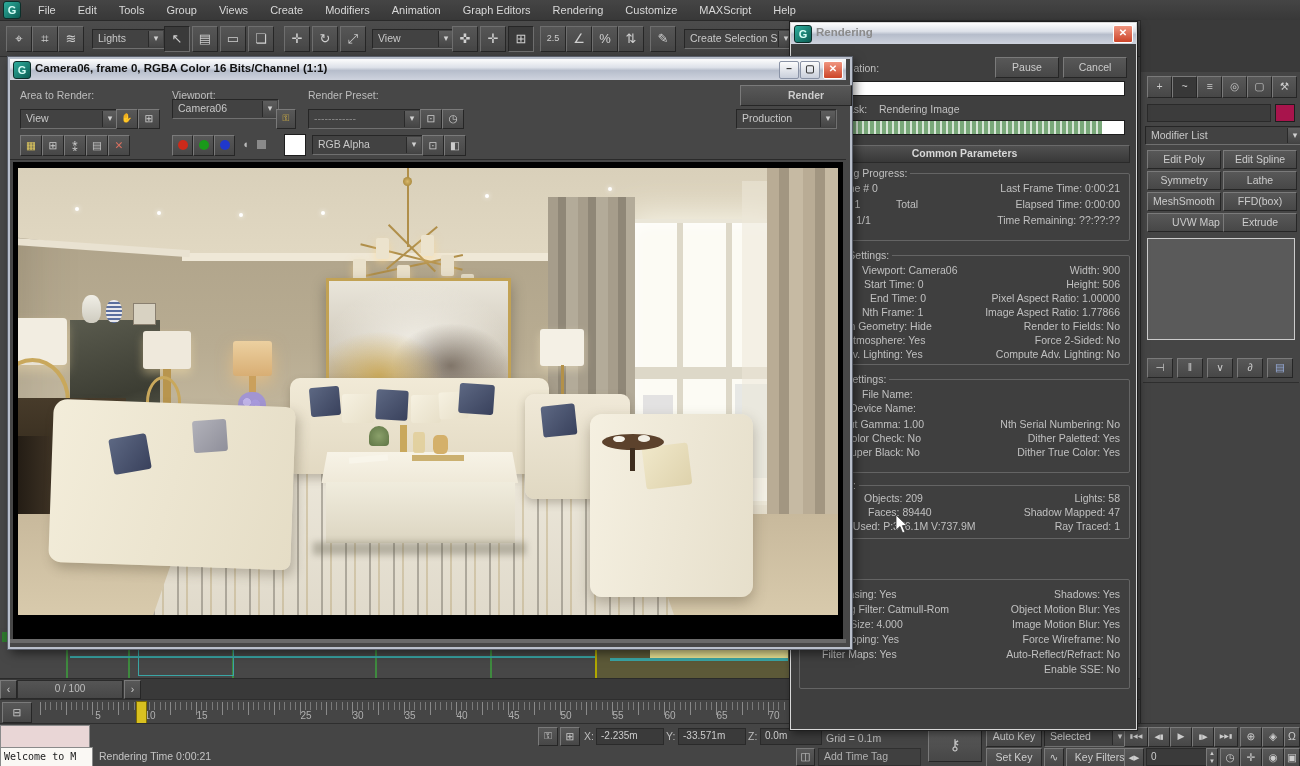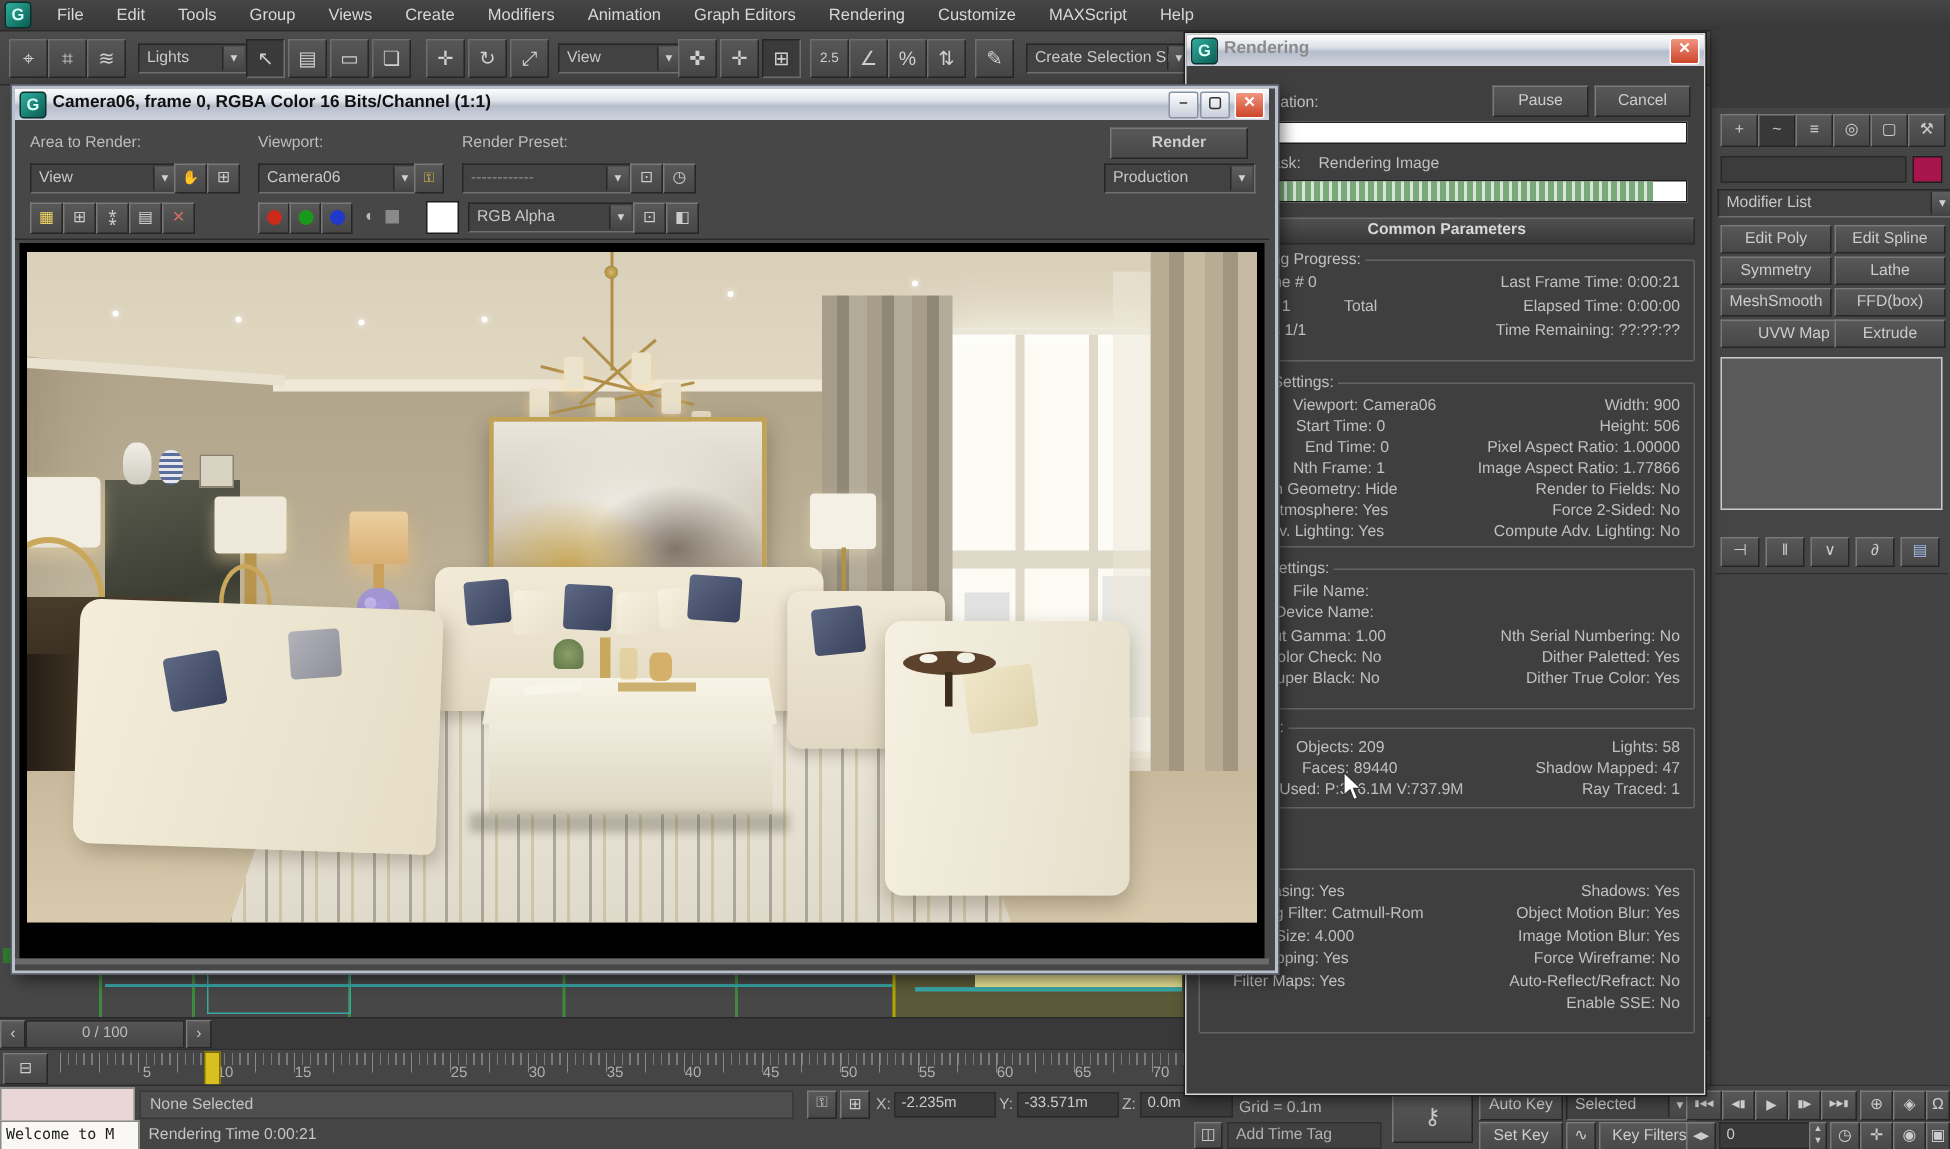--- a/index.html
+++ b/index.html
@@ -129,21 +129,20 @@
     <span class="ruler-num" style="left:711px;">65</span>
     <span class="ruler-num" style="left:763px;">70</span>
     <div class="a" style="left:136px;top:1px;width:9px;height:21px;background:#d8c020;border:1px solid #7e6c00;"></div>
   </div>
 
   <div class="a" style="left:0;top:723px;width:1300px;height:43px;background:#454545;border-top:1px solid #2e2e2e;z-index:1;">
 
     <div class="a" style="left:0;top:1px;width:88px;height:21px;background:#e9d6d6;border:1px solid #8a8a8a;"></div>
     <div class="a mono" style="left:0;top:23px;width:88px;height:19px;background:#faf8f4;border:1px solid #8a8a8a;color:#1a1a1a;font-size:10px;line-height:18px;padding-left:3px;overflow:hidden;">Welcome to M</div>
 
-    <div class="a" style="left:93px;top:3px;width:428px;height:17px;background:#4e4e4e;border:1px solid #383838;color:#c4c4c4;font-size:10.5px;line-height:16px;padding-left:6px;">None Selected</div>
     <div class="a" style="left:93px;top:24px;width:428px;height:17px;color:#c4c4c4;font-size:10.5px;line-height:16px;padding-left:6px;">Rendering Time  0:00:21</div>
 
     <div class="a b3" style="left:538px;top:3px;width:18px;height:17px;font-size:10px;line-height:16px;">⚿</div>
     <div class="a b3" style="left:560px;top:3px;width:18px;height:17px;line-height:16px;">⊞</div>
     <span class="a lbl" style="left:584px;top:6px;">X:</span>
     <div class="a" style="left:596px;top:4px;width:62px;height:15px;background:#3a3a3a;border:1px solid #2a2a2a;color:#cccccc;font-size:10px;line-height:14px;padding-left:4px;">-2.235m</div>
     <span class="a lbl" style="left:666px;top:6px;">Y:</span>
     <div class="a" style="left:678px;top:4px;width:62px;height:15px;background:#3a3a3a;border:1px solid #2a2a2a;color:#cccccc;font-size:10px;line-height:14px;padding-left:4px;">-33.571m</div>
     <span class="a lbl" style="left:748px;top:6px;">Z:</span>
     <div class="a" style="left:760px;top:4px;width:56px;height:15px;background:#3a3a3a;border:1px solid #2a2a2a;color:#cccccc;font-size:10px;line-height:14px;padding-left:4px;">0.0m</div>
@@ -306,28 +305,28 @@
       <div class="logo a" style="left:3px;top:2px;margin:0;">G</div>
       <span class="a tx" style="left:25px;top:3px;font-size:11.5px;font-weight:bold;color:#101010;">Camera06, frame 0, RGBA Color 16 Bits/Channel (1:1)</span>
       <div class="capbtn a" style="right:47px;top:2px;">–</div>
       <div class="capbtn a" style="right:26px;top:2px;">▢</div>
       <div class="capbtn cls a" style="right:3px;top:2px;">✕</div>
     </div>
 
     <span class="a lbl" style="left:10px;top:30px;">Area to Render:</span>
     <span class="a lbl" style="left:162px;top:30px;">Viewport:</span>
     <span class="a lbl" style="left:298px;top:30px;">Render Preset:</span>
-    <div class="a b3" style="left:730px;top:26px;width:90px;height:19px;line-height:18px;font-weight:bold;">Render</div>
+    <div class="a b3" style="left:730px;top:26px;width:90px;height:19px;line-height:18px;font-weight:bold;padding-left:20px;">Render</div>
 
     <div class="dd a" style="left:10px;top:50px;width:92px;height:18px;">
       <span>View</span><span class="da">▾</span>
     </div>
     <div class="a b3" style="left:106px;top:50px;width:20px;height:18px;line-height:17px;font-size:9px;">✋</div>
     <div class="a b3" style="left:128px;top:50px;width:20px;height:18px;line-height:17px;">⊞</div>
-    <div class="dd a" style="left:162px;top:50px;width:100px;height:18px;">
+    <div class="dd a" style="left:162px;top:40px;width:100px;height:18px;">
       <span>Camera06</span><span class="da">▾</span>
     </div>
     <div class="a b3" style="left:266px;top:50px;width:18px;height:18px;line-height:17px;font-size:9px;color:#e8c040;">⚿</div>
     <div class="dd a" style="left:298px;top:50px;width:106px;height:18px;color:#8a8a8a;">
       <span>------------</span><span class="da">▾</span>
     </div>
     <div class="a b3" style="left:410px;top:50px;width:20px;height:18px;line-height:17px;">⊡</div>
     <div class="a b3" style="left:432px;top:50px;width:20px;height:18px;line-height:17px;">◷</div>
     <div class="dd a" style="left:726px;top:50px;width:94px;height:18px;">
       <span>Production</span><span class="da">▾</span>

